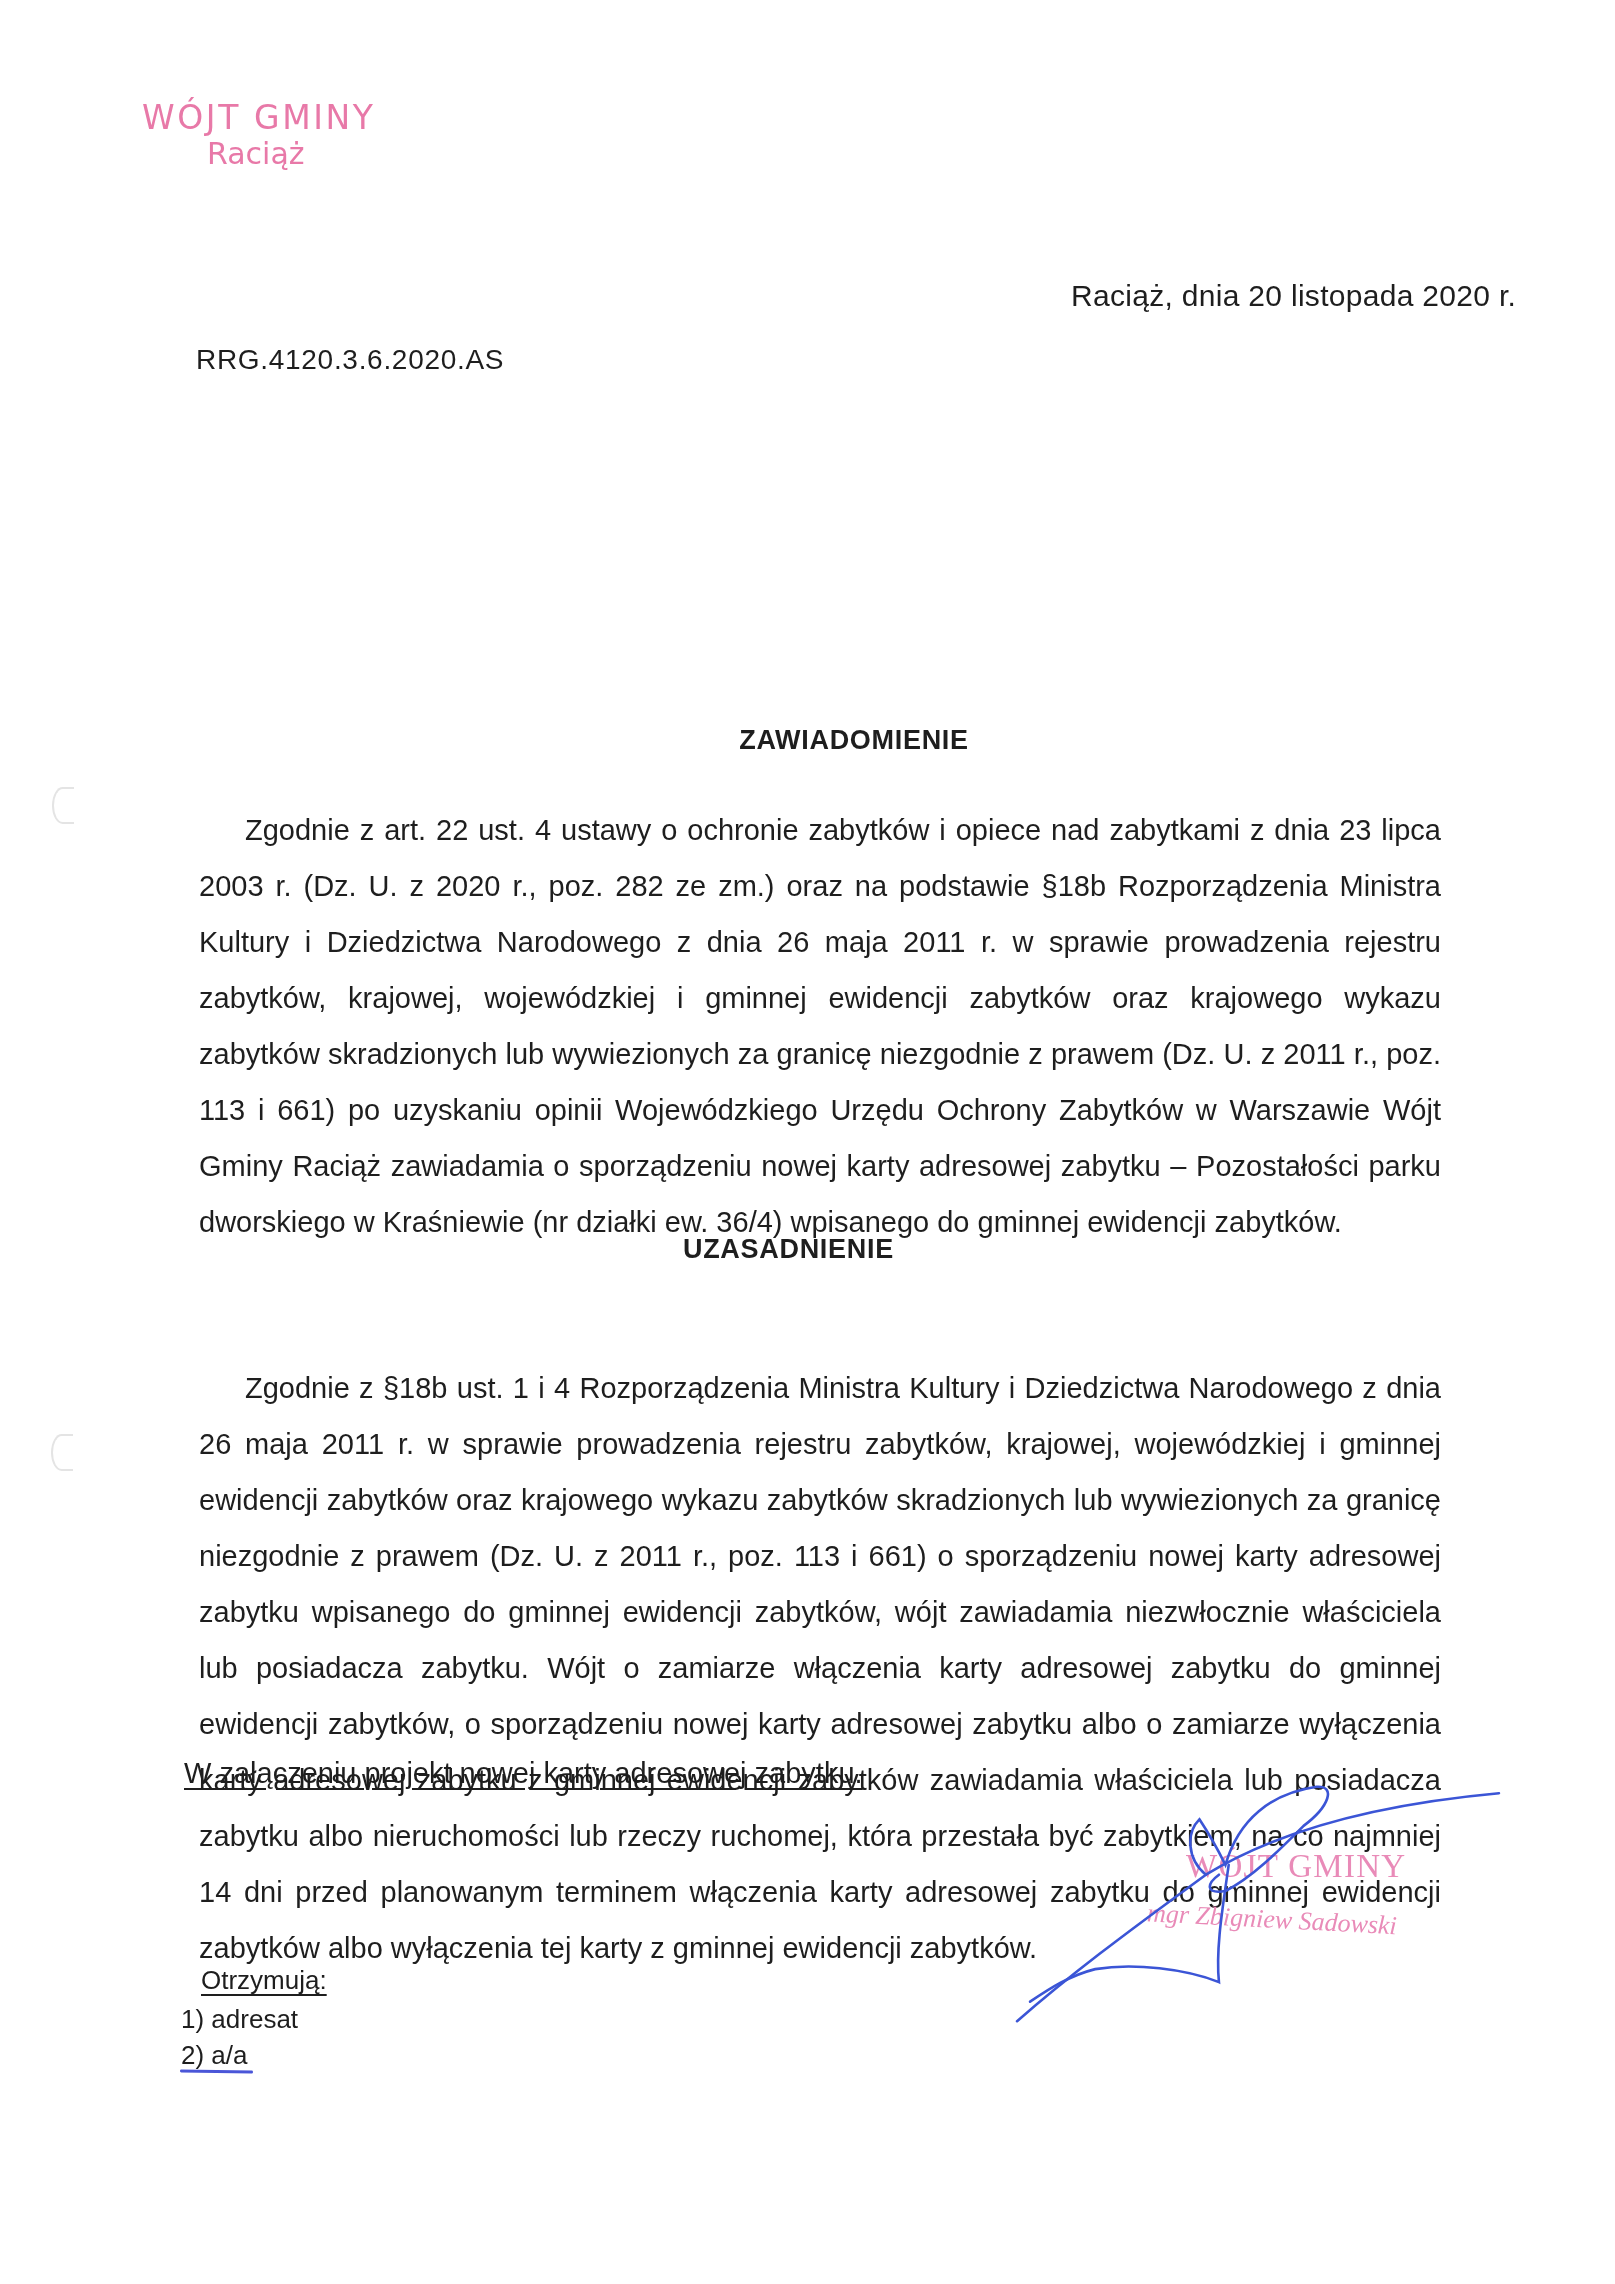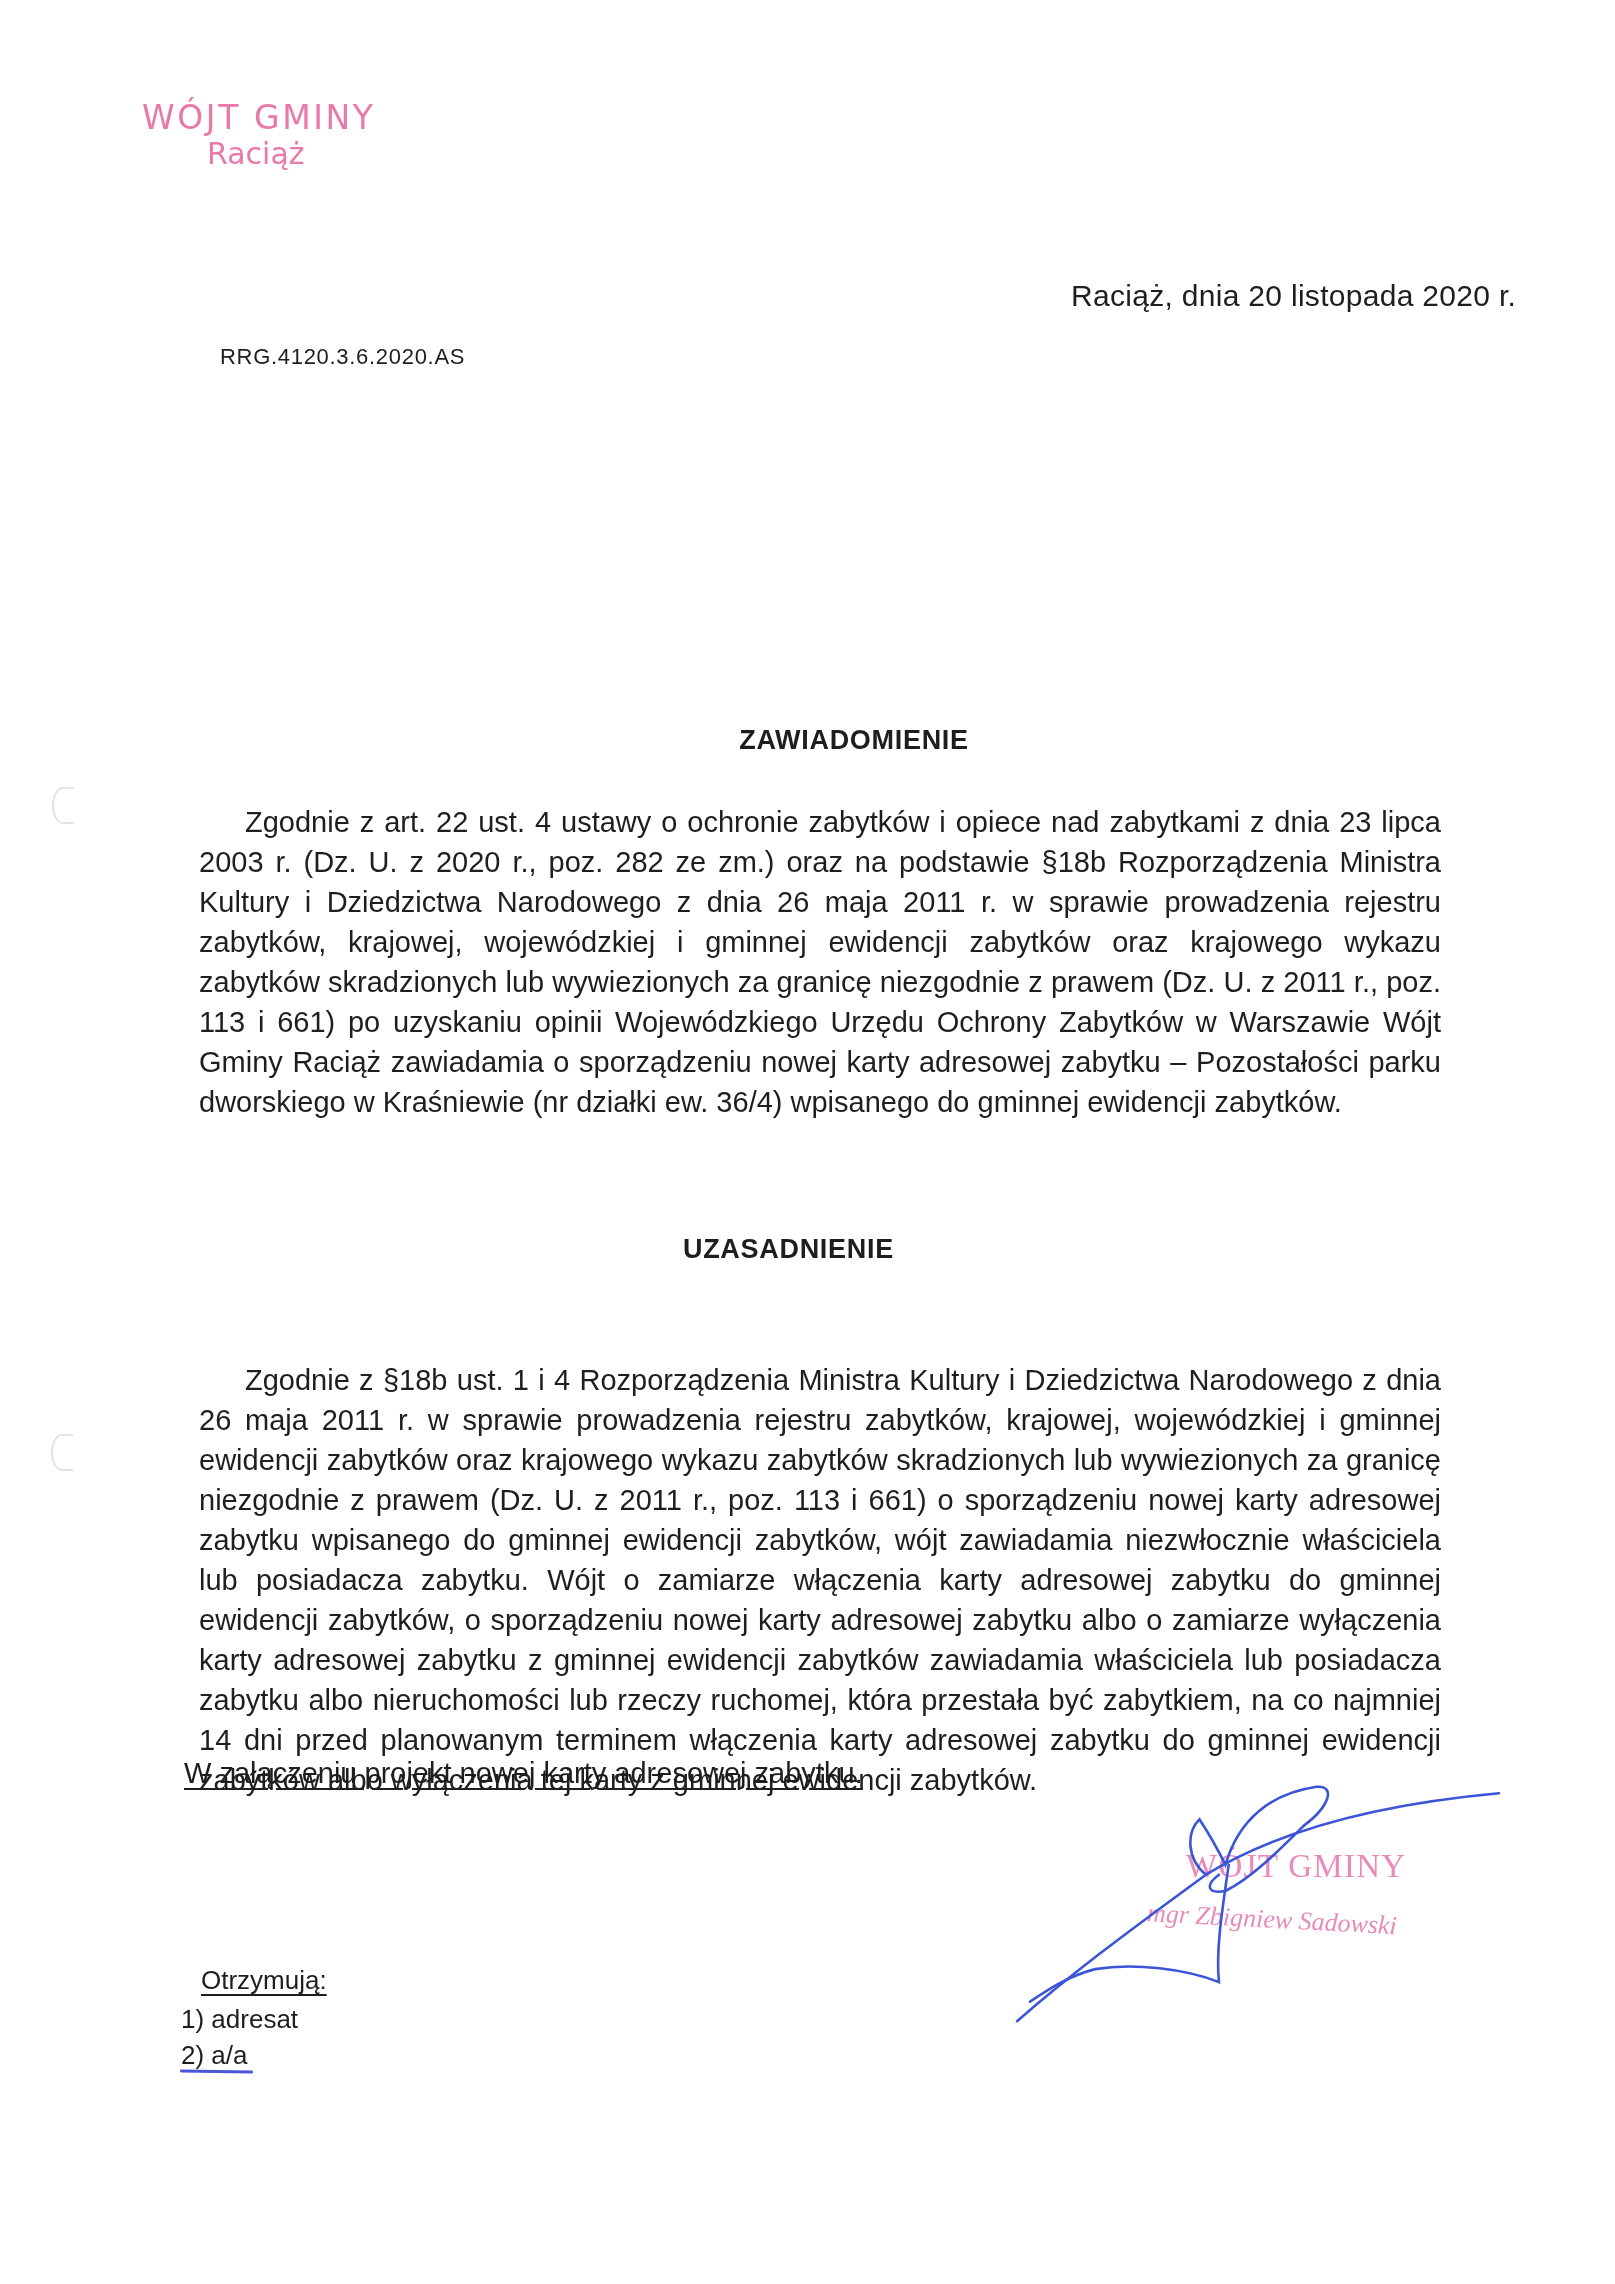--- a/index.html
+++ b/index.html
@@ -3,25 +3,25 @@
 <meta charset="utf-8">
 <style>
   html, body { margin:0; padding:0; background:#ffffff; }
   body { width:1616px; height:2284px; position:relative; overflow:hidden;
          font-family:"Liberation Sans", sans-serif; color:#1e1e1e; }
   .abs { position:absolute; }
   .stamp-top { left:142px; top:98px; color:#e879a8; }
   .stamp-top .l1 { font-family:"DejaVu Sans", sans-serif; font-size:33px; letter-spacing:2.6px; line-height:39px; }
   .stamp-top .l2 { font-family:"DejaVu Sans", sans-serif; font-size:30px; margin-left:65px; line-height:34px; }
   .date { left:1027px; top:279px; font-size:30px; letter-spacing:0.3px;margin-left:44px; }
-  .ref { left:220px; top:344px; font-size:22px; letter-spacing:0.7px; }
+  .ref { left:196px; top:344px; font-size:28px; letter-spacing:0.7px; }
   .heading { left:0; width:1616px; text-align:center; font-size:27px; font-weight:bold; letter-spacing:0.7px; }
   .h1 { top:725px; left:46px; }
   .h2 { top:1234px; left:-19.6px; }
-  .para { left:199px; width:1242px; font-size:29px; line-height:40px; text-align:justify; }
+  .para { left:199px; width:1242px; font-size:29px; line-height:56px; text-align:justify; }
   .para .indent { display:inline-block; width:46px; }
   .p1 { top:802px; }
   .p2 { top:1360px; }
   .attach { left:184px; top:1757px; font-size:29px; text-decoration:underline; text-underline-offset:5.2px; }
   .recipients-h { left:181px; top:1965px; font-size:26px; text-decoration:underline; text-underline-offset:5.2px;margin-left:20px; }
   .recip { left:181px; font-size:26px; }
   .r1 { top:2004px; }
   .r2 { top:2040px; }
   .blue-underline { left:180px; top:2070px; width:73px; height:2.6px; background:#4a56d8; border-radius:1.3px; transform:rotate(1deg); }
   .stamp-sign { left:1186px; top:1848px; color:#e98bb8; font-family:"Liberation Serif", serif; }

